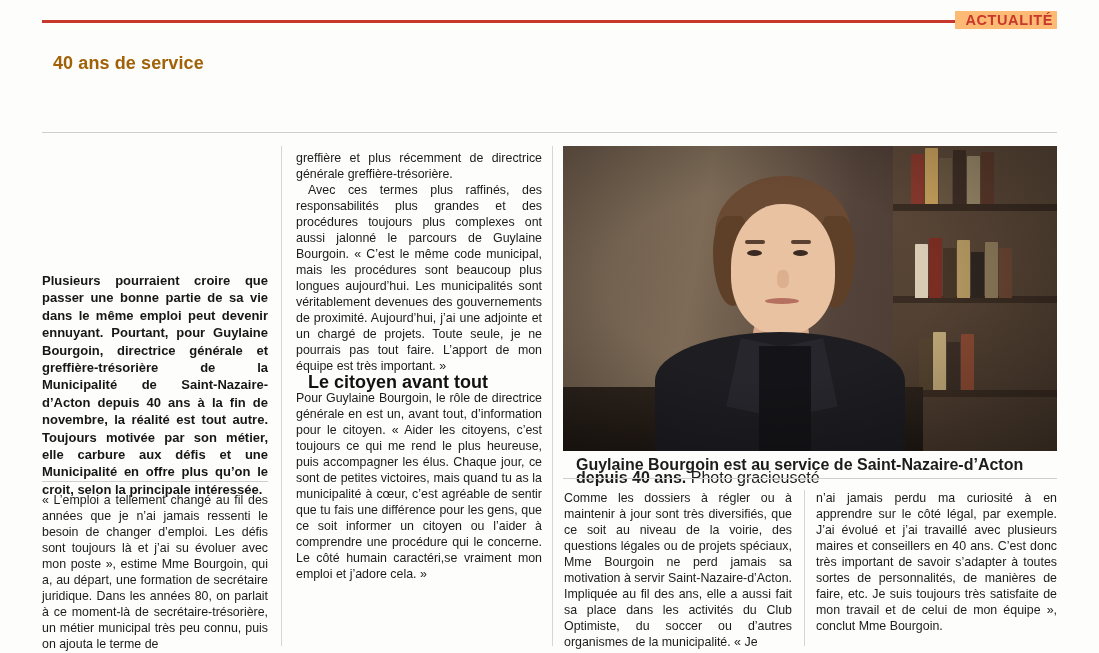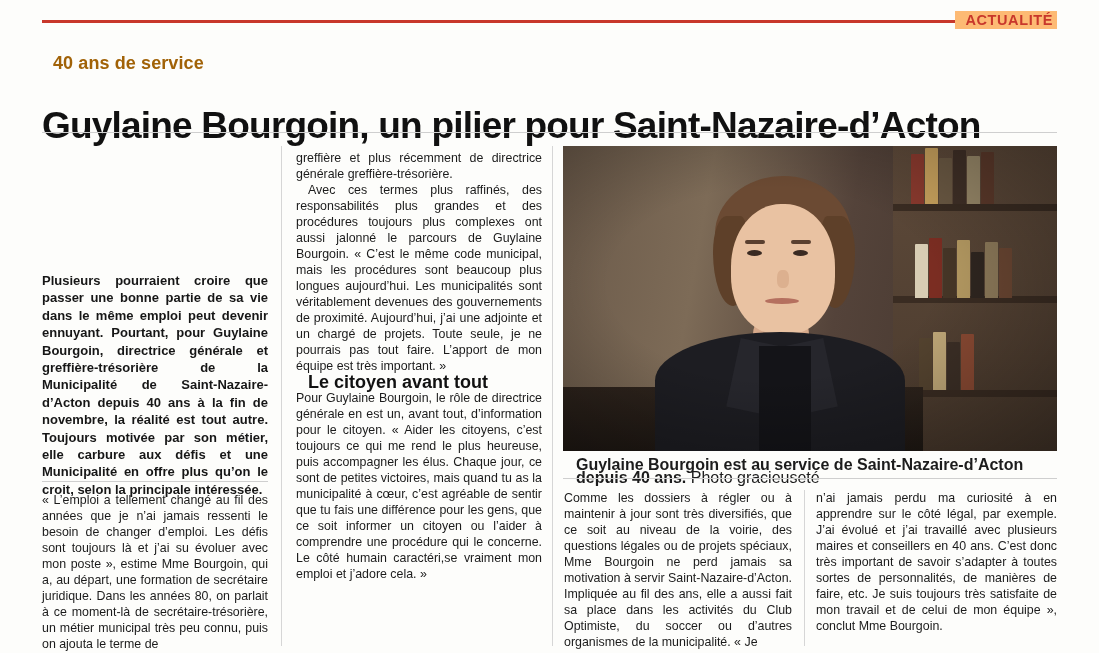--- a/index.html
+++ b/index.html
@@ -351,21 +351,20 @@
 </style>
 </head>
 <body>
 
 <div class="page">
 
   <div class="top-rule"></div>
   <div class="section-tag">ACTUALITÉ</div>
 
   <div class="kicker">40 ans de service</div>
-  <h1 class="headline">Guylaine Bourgoin, un pilier pour Saint-Nazaire-d’Acton</h1>
   <div class="headline-rule"></div>
 
   <div class="vrule" style="left:281px; height:500px;"></div>
   <div class="vrule" style="left:552px; height:500px;"></div>
   <div class="vrule" style="left:804px; top:490px; height:156px;"></div>
 
 
   <div class="intro">Plusieurs pourraient croire que passer une bonne partie de sa vie dans le même emploi peut devenir ennuyant. Pourtant, pour Guylaine Bourgoin, directrice générale et greffière-trésorière de la Municipalité de Saint-Nazaire-d’Acton depuis 40 ans à la fin de novembre, la réalité est tout autre. Toujours motivée par son métier, elle carbure aux défis et une Municipalité en offre plus qu’on le croit, selon la principale intéressée.</div>
   <div class="intro-rule"></div>
 

